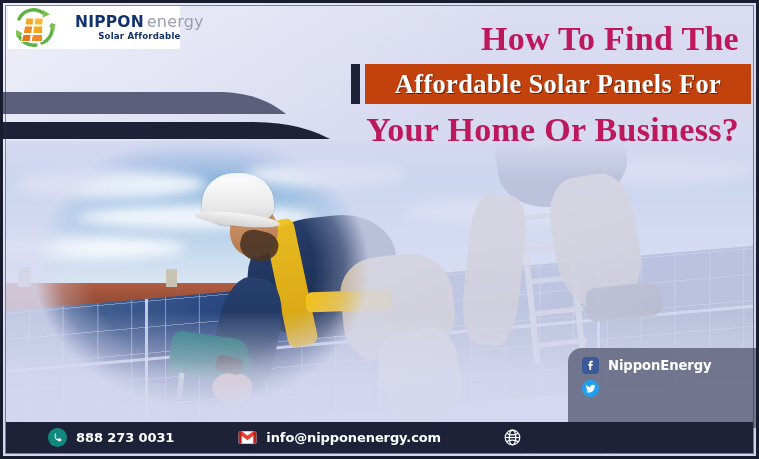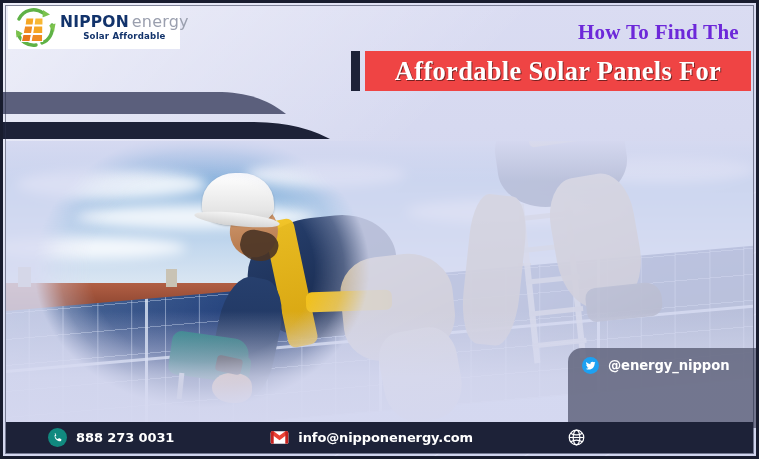--- a/index.html
+++ b/index.html
@@ -220,57 +220,57 @@
     position:absolute;left:0;top:122px;width:330px;height:17px;z-index:20;
   }
 
   
   .logo-box{
     position:absolute;left:8px;top:6px;width:172px;height:43px;
     background:#ffffff;z-index:30;
     display:flex;align-items:center;padding-left:4px;box-sizing:border-box;
   }
   .logo-mark{width:44px;height:40px;flex:0 0 auto;}
-  .logo-text{margin-left:4px;line-height:1;}
+  .logo-text{margin-left:19px;line-height:1;}
   .logo-line1{white-space:nowrap;}
   .logo-nippon{
     font-family:"DejaVu Sans",sans-serif;font-weight:bold;font-size:15.5px;
     color:#12336b;letter-spacing:.2px;
   }
   .logo-energy{
     font-family:"DejaVu Sans",sans-serif;font-size:16px;color:#9a9fae;letter-spacing:.2px;margin-left:3px;
   }
   .logo-tag{
     font-family:"DejaVu Sans",sans-serif;font-size:8.6px;color:#12336b;
     font-weight:bold;letter-spacing:.2px;margin-top:2px;text-align:center;
   }
 
   
   .headline{
     position:absolute;right:14px;top:22px;width:394px;z-index:35;
     text-align:right;
   }
   .hl-line{
     font-family:"Liberation Serif",serif;font-weight:bold;
-    font-size:21px;color:#6d28d9;letter-spacing:.3px;
+    font-size:34px;color:#be185d;letter-spacing:.3px;
     line-height:1;white-space:nowrap;
   }
   .hl-line1{margin-bottom:8px;padding-right:6px;}
   .hl-line3{margin-top:9px;padding-right:6px;}
 
   .hl-bar-wrap{
     position:relative;height:40px;
   }
   .hl-accent{
     position:absolute;left:0;top:0;width:9px;height:40px;
     background:#1d2238;
   }
   .hl-bar{
     position:absolute;left:14px;top:0;right:-6px;height:40px;
-    background:#ef4444;
+    background:#c2410c;
     display:flex;align-items:center;justify-content:center;
   }
   .hl-bar .hl-line{
     color:#ffffff;font-size:26.5px;
     text-shadow:1px 1px 0 rgba(0,0,0,.5);
   }
 
   
   .social{
     position:absolute;left:568px;top:348px;width:191px;height:80px;
@@ -288,21 +288,21 @@
   }
   .social-handle{
     font-family:"DejaVu Sans",sans-serif;font-weight:bold;font-size:13.2px;
     color:#ffffff;white-space:nowrap;letter-spacing:-.1px;
   }
 
   
   .footer{
     position:absolute;left:6px;right:6px;bottom:6px;height:31px;
     background:#1d2238;z-index:45;
-    display:flex;align-items:center;gap:32px;
+    display:flex;align-items:center;
   }
   .f-item{display:flex;align-items:center;white-space:nowrap;}
   .f-phone{margin-left:42px;}
   .f-mail{margin-left:64px;align-items:center;}
   .f-web{margin-left:62px;}
   .f-ico{width:19px;height:19px;flex:0 0 auto;margin-right:9px;display:block;}
   .f-text{
     font-family:"DejaVu Sans",sans-serif;font-weight:bold;font-size:13px;color:#ffffff;
     letter-spacing:-.1px;
   }
@@ -430,32 +430,39 @@
   </div>
 
   <div class="headline">
     <div class="hl-line hl-line1">How To Find The</div>
     <div class="hl-bar-wrap">
       <div class="hl-accent"></div>
       <div class="hl-bar">
         <span class="hl-line">Affordable Solar Panels For</span>
       </div>
     </div>
+    <div class="hl-line hl-line3">Your Home Or Business?</div>
   </div>
 
   <div class="social">
 
+    <div class="social-row">
+      <svg class="social-ico" viewBox="0 0 24 24">
+        <rect width="24" height="24" rx="4" fill="#3b5998"></rect>
+        <path d="M15.2,7.6h-1.7c-0.3,0-0.6,0.4-0.6,0.8v1.5h2.3l-0.3,2.4h-2v6.1h-2.5v-6.1H8.8v-2.4h1.6V8.1c0-1.6,1.1-2.9,2.6-2.9h2.2V7.6z" fill="#ffffff"></path>
+      </svg>
+      <span class="social-handle">NipponEnergy</span>
+    </div>
 
 
     <div class="social-row">
       <svg class="social-ico" viewBox="0 0 24 24">
         <circle cx="12" cy="12" r="12" fill="#1da1f2"></circle>
         <path d="M19,7.9c-0.5,0.2-1,0.4-1.6,0.5c0.6-0.3,1-0.9,1.2-1.6c-0.5,0.3-1.1,0.5-1.8,0.7c-0.5-0.5-1.2-0.9-2.1-0.9c-1.6,0-2.9,1.3-2.9,2.9c0,0.2,0,0.4,0.1,0.6C9.6,10,7.5,8.9,6.1,7.2C5.9,7.6,5.8,8,5.8,8.5c0,1,0.5,1.9,1.3,2.4c-0.5,0-0.9-0.1-1.3-0.4v0c0,1.4,1,2.6,2.3,2.8c-0.2,0.1-0.5,0.1-0.8,0.1c-0.2,0-0.4,0-0.5-0.1c0.4,1.1,1.4,2,2.7,2c-1,0.8-2.2,1.2-3.6,1.2c-0.2,0-0.5,0-0.7,0c1.3,0.8,2.8,1.3,4.4,1.3c5.3,0,8.2-4.4,8.2-8.2l0-0.4C18.2,8.9,18.6,8.5,19,7.9z" fill="#ffffff"></path>
       </svg>
-      <span class="social-handle">@energy_nippon</span>
     </div>
 
   </div>
 
   <div class="footer">
 
     <div class="f-item f-phone">
       <svg class="f-ico" viewBox="0 0 24 24">
         <circle cx="12" cy="12" r="12" fill="#11897f"></circle>
         <path d="M8.4,6.3c0.4-0.1,0.8,0.1,1,0.5l1,1.9c0.2,0.4,0.1,0.8-0.2,1.1l-0.8,0.7c-0.1,0.1-0.2,0.3-0.1,0.5c0.5,1.3,1.6,2.4,2.9,3c0.2,0.1,0.4,0,0.5-0.1l0.7-0.8c0.3-0.3,0.7-0.4,1.1-0.2l1.9,1c0.4,0.2,0.6,0.6,0.5,1l-0.2,1c-0.1,0.5-0.5,0.8-1,0.9c-3.9,0.3-7.6-3.4-7.4-7.3c0-0.5,0.4-0.9,0.9-1L8.4,6.3z" fill="#ffffff"></path>

